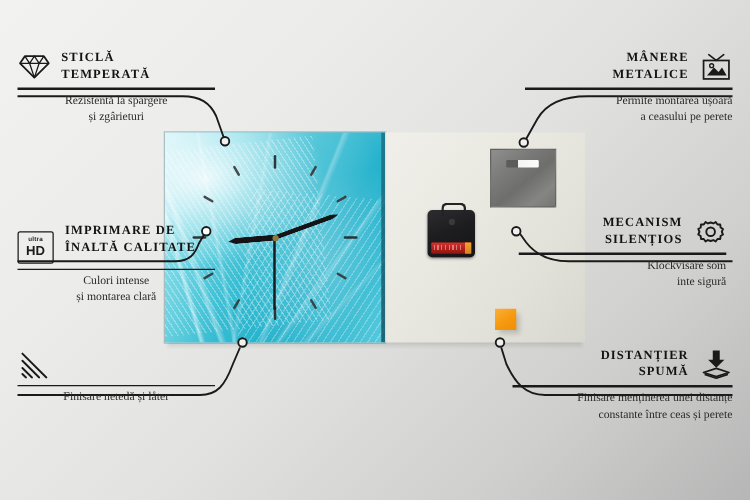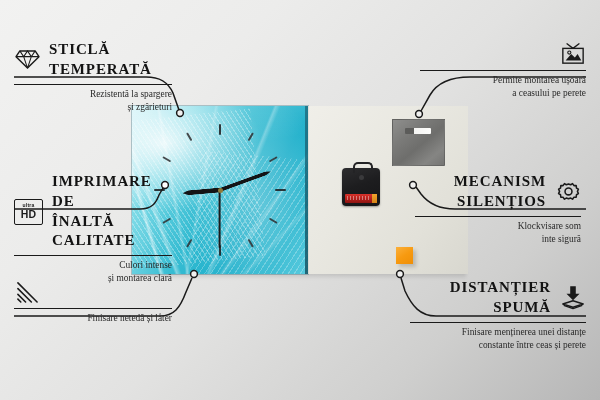--- a/index.html
+++ b/index.html
@@ -254,21 +254,21 @@
     display: flex;
     align-items: center;
     gap: 9px;
   }
   .callout.right .callout-head {
     justify-content: flex-end;
   }
   .callout-title {
     font-family: "Liberation Serif", serif;
     font-weight: bold;
-    font-size: 15px;
+    font-size: 10px;
     letter-spacing: 0.9px;
     line-height: 1.32;
     text-transform: uppercase;
     white-space: pre-line;
     color: #131313;
   }
   .callout.left .callout-title { text-align: left; }
   .callout.right .callout-title { text-align: right; }
 
   .callout-rule {
@@ -277,21 +277,21 @@
     margin-top: 4px;
     margin-bottom: 3px;
   }
   .callout-sub {
     font-family: "Liberation Serif", serif;
     font-size: 9.4px;
     line-height: 1.38;
     color: #2a2a2a;
     white-space: pre-line;
   }
-  .callout.left .callout-sub { text-align: right; }
+  .callout.left .callout-sub { text-align: center; }
   .callout.right .callout-sub { text-align: right; }
 
   .icon-box {
     width: 26px;
     height: 26px;
     flex: 0 0 26px;
     display: flex;
     align-items: center;
     justify-content: center;
   }
@@ -301,20 +301,21 @@
     width: 27px;
     height: 24px;
     border: 1.4px solid #1a1a1a;
     border-radius: 2px;
     display: flex;
     flex-direction: column;
     align-items: center;
     justify-content: center;
     line-height: 1;
     flex: 0 0 27px;
+    margin-top: 13px;
   }
   .hd-ultra {
     font-family: "Liberation Sans", sans-serif;
     font-size: 5px;
     font-weight: bold;
     letter-spacing: 0.2px;
     color: #1a1a1a;
     margin-bottom: 1px;
   }
   .hd-main {
@@ -449,20 +450,22 @@
           <path d="M3,3 L23,23 M3,9 L17,23 M3,15 L11,23 M3,20 L6,23" fill="none" stroke="#1a1a1a" stroke-width="1.6" stroke-linecap="round"></path>
         </svg>
       </span>
     </div>
     <div class="callout-rule"></div>
     <div class="callout-sub">Finisare netedă și låter</div>
   </div>
 
   <div class="callout right" id="callout-handles">
     <div class="callout-head">
+      <div class="callout-title">MÂNERE
+METALICE</div>
       <span class="icon-box">
         <svg width="26" height="24" viewBox="0 0 28 26">
           <rect x="3" y="8" width="22" height="16" fill="none" stroke="#1a1a1a" stroke-width="1.5"></rect>
           <path d="M6,21 L12,14 L16,18 L19,14 L23,21 Z" fill="#1a1a1a"></path>
           <circle cx="10" cy="12.5" r="1.7" fill="none" stroke="#1a1a1a" stroke-width="1.2"></circle>
           <path d="M14,8 L7.5,3 M14,8 L20.5,3" fill="none" stroke="#1a1a1a" stroke-width="1.4" stroke-linecap="round"></path>
         </svg>
       </span>
     </div>
     <div class="callout-rule"></div>

